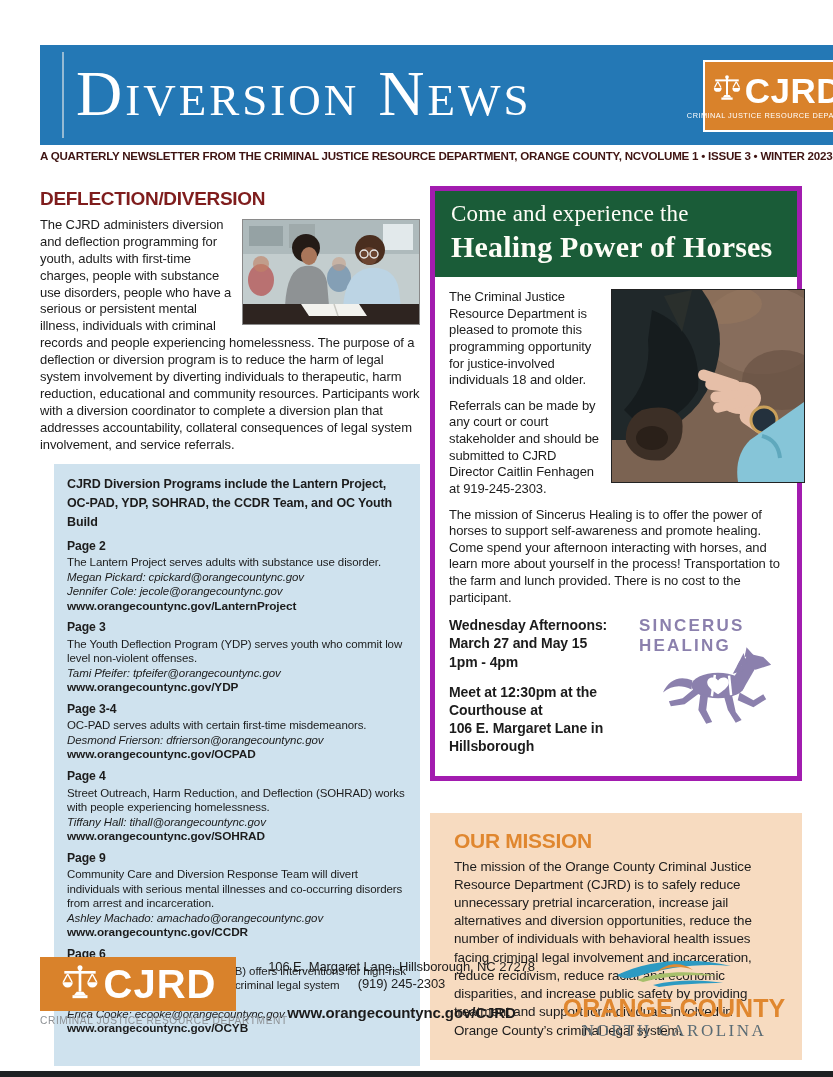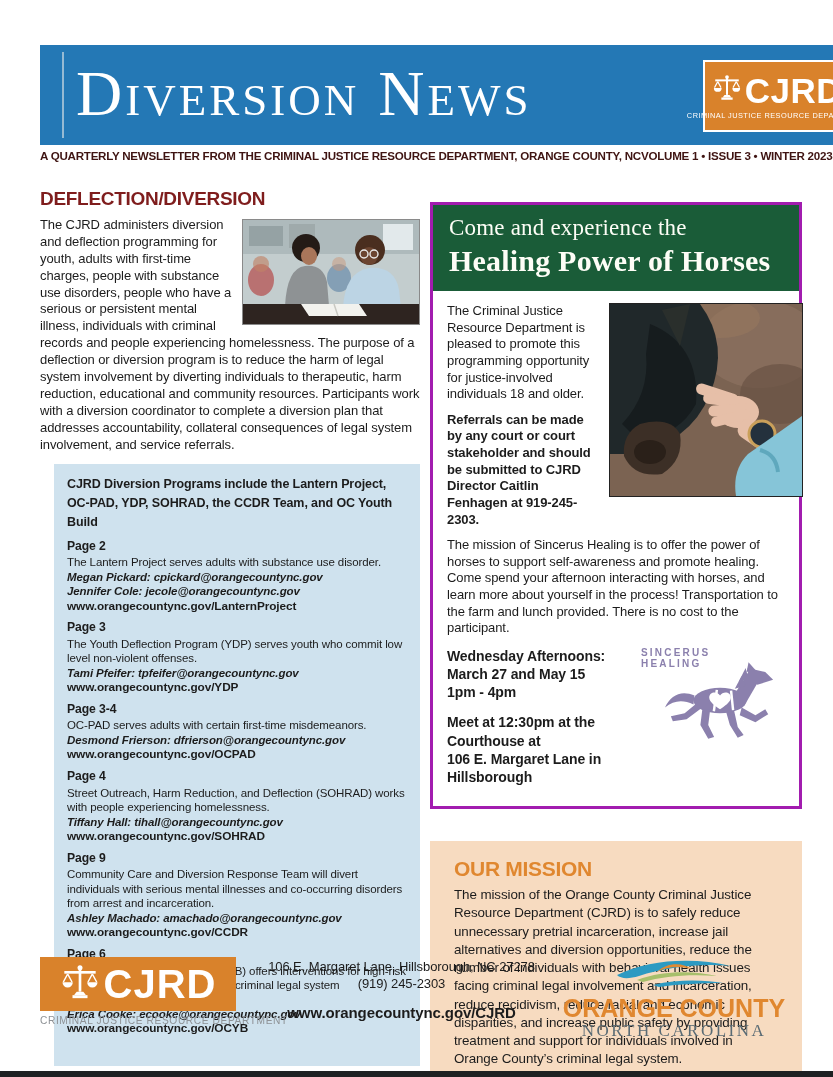--- a/index.html
+++ b/index.html
@@ -34,38 +34,38 @@
   .columns { position:absolute; left:40px; top:186px; width:762px; display:flex; gap:10px; }
   .col-left { width:380px; }
   .col-right { width:372px; }
   .section-heading { color:#7f1d1d; font-size:19px; font-weight:bold; margin:2px 0 7px; letter-spacing:-0.3px; }
   .deflection-body { font-size:13px; line-height:1.3; }
   .classroom-photo { float:right; width:176px; height:104px; margin:2px 0 6px 10px; border:1px solid #8a8a8a; background:#c2cccd; }
   .programs-box { background:#cfe2ee; margin:11px 0 0 14px; padding:11px 13px 23px 13px; font-size:11.5px; line-height:1.26; }
   .programs-intro { font-weight:bold; font-size:12.5px; line-height:1.5; margin-bottom:7px; }
   .program-entry { margin-bottom:7px; }
   .pe-page { font-weight:bold; font-size:12.2px; margin-bottom:1px; }
-  .pe-contact { font-style:italic;font-weight:bold; }
+  .pe-contact { font-style:italic; }
   .pe-url { font-weight:bold; font-size:11.8px; cursor:pointer; }
   
-  .horses-box { border:3px solid #a21caf; background:#fff;margin-top:16px; }
+  .horses-box { border:5px solid #a21caf; background:#fff; }
   .horses-header { background:#1a5c38; color:#fdfdf6; padding:10px 16px 13px; font-family:"Liberation Serif", serif; }
   .hh1 { font-size:23px; letter-spacing:0.2px; }
   .hh2 { font-size:30px; font-weight:bold; margin-top:3px; letter-spacing:0.2px; }
   .horses-content { padding:12px 14px 20px; font-size:13px; line-height:1.28; }
   .horses-top { display:flex; gap:12px; }
   .horses-top-text { width:150px; flex-shrink:0; }
-  .horses-top-text .p2 { font-weight:bold; margin-top:9px; }
+  .horses-top-text .p2 { font-weight:normal; margin-top:9px; }
   .horse-photo { width:192px; height:192px; border:1px solid #222; flex-shrink:0; background:#7b6352; }
   .horses-mission { margin-top:9px; }
   .schedule-row { display:flex; justify-content:space-between; margin-top:10px; }
   .schedule-block { font-weight:bold; font-size:14px; line-height:1.3; }
   .meet-block { font-weight:bold; font-size:14px; line-height:1.3; margin-top:12px; }
   .sincerus-logo { width:150px; position:relative; margin-right:4px; }
-  .sincerus-text { color:#8b80ad; font-size:10px; letter-spacing:2.2px; line-height:1.15; font-weight:bold; }
+  .sincerus-text { color:#8b80ad; font-size:17px; letter-spacing:2.2px; line-height:1.15; font-weight:bold; }
   .sincerus-horse { margin-left:22px; margin-top:-12px; }
   
   .mission-box { background:#f7dbc0; margin-top:32px; padding:14px 24px 20px; }
   .mission-heading { color:#e0872f; font-size:21px; font-weight:bold; margin:2px 0 5px; letter-spacing:-0.3px; }
   .mission-body { font-size:13.4px; line-height:1.36; }
   
   .footer { position:absolute; left:40px; right:43px; top:957px; display:flex; justify-content:space-between; align-items:flex-start; }
   .footer-cjrd { width:205px; }
   .footer-cjrd-box { width:196px; height:54px; background:#d9822b; display:flex; align-items:center; justify-content:center; gap:4px; }
   .footer-cjrd-acronym { color:#fff; font-weight:bold; font-size:40px; line-height:1; letter-spacing:1px; }

